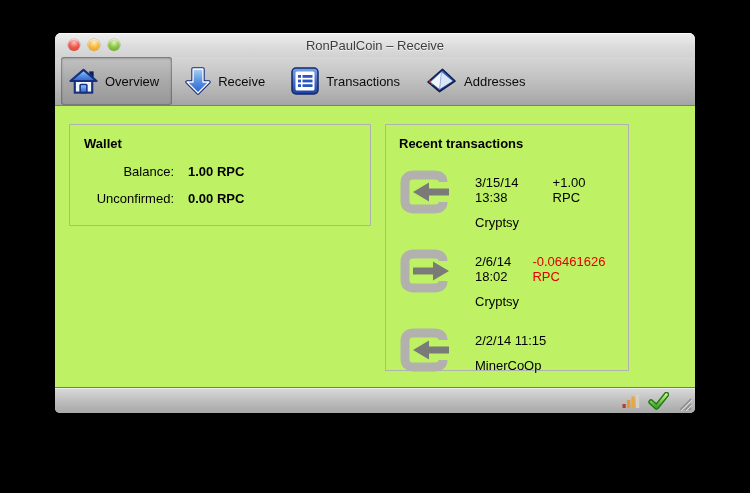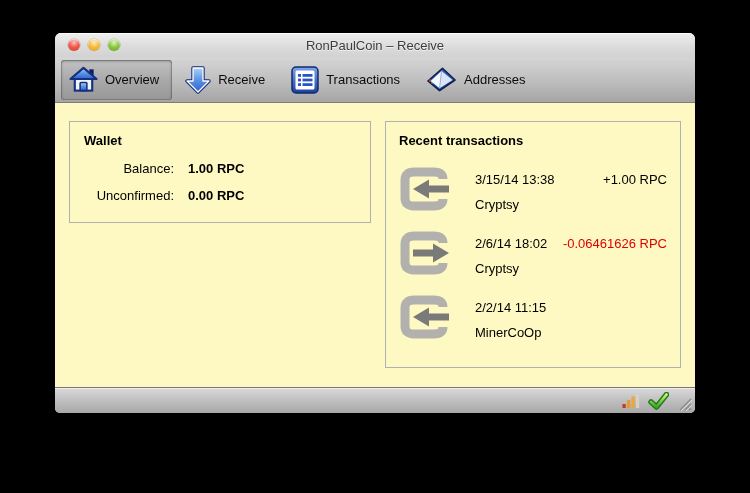--- a/index.html
+++ b/index.html
@@ -33,34 +33,34 @@
   .light.green  { background:radial-gradient(circle at 50% 28%, #e0f6bb 0%, #8cc642 48%, #63a321 100%); }
   
   .toolbar {
     flex:0 0 46px;
     background:linear-gradient(180deg,#d6d6d6 0%,#bdbdbd 55%,#a5a5a5 100%);
     border-bottom:1px solid #7c7c7c;
     display:flex; align-items:center; padding:0 6px; gap:5px;
   }
   .tool-btn {
     display:flex; align-items:center; gap:7px;
-    height:40px; padding:0 13px 0 8px; border-radius:3px;
+    height:48px; padding:0 13px 0 8px; border-radius:3px;
     font-size:13px; color:#0b0b0b; background:transparent; border:none; cursor:default;
     font-family:inherit;
   }
   .tool-btn.active {
     background:linear-gradient(180deg,#c2c2c2 0%,#a9a9a9 50%,#979797 100%);
     box-shadow:inset 0 1px 3px rgba(0,0,0,.38), inset 0 0 0 1px rgba(0,0,0,.14);
   }
   .tool-btn svg { display:block; }
   
-  .content { flex:1 1 auto; position:relative; background:#fef9c3; }
+  .content { flex:1 1 auto; position:relative; background:#bef264; }
   .panel { position:absolute; border:1px solid #b2b1b1; }
   .panel-wallet { left:14px; top:18px; width:302px; height:102px; padding:11px 14px; }
-  .panel-tx     { left:330px; top:18px; width:296px; height:247px; padding:11px 13px; }
+  .panel-tx     { left:330px; top:18px; width:244px; height:247px; padding:11px 13px; }
   .panel-title  { font-size:13px; font-weight:bold; color:#000; }
   .wallet-grid {
     margin-top:13px; display:grid; grid-template-columns:90px auto;
     column-gap:14px; row-gap:12px; font-size:13px; color:#000;
   }
   .wallet-label { text-align:right; }
   .wallet-value { font-weight:bold; }
   
   .tx-row { display:flex; align-items:flex-start; margin-top:18px;gap:8px; }
   .tx-row:first-of-type { margin-top:15px; }

